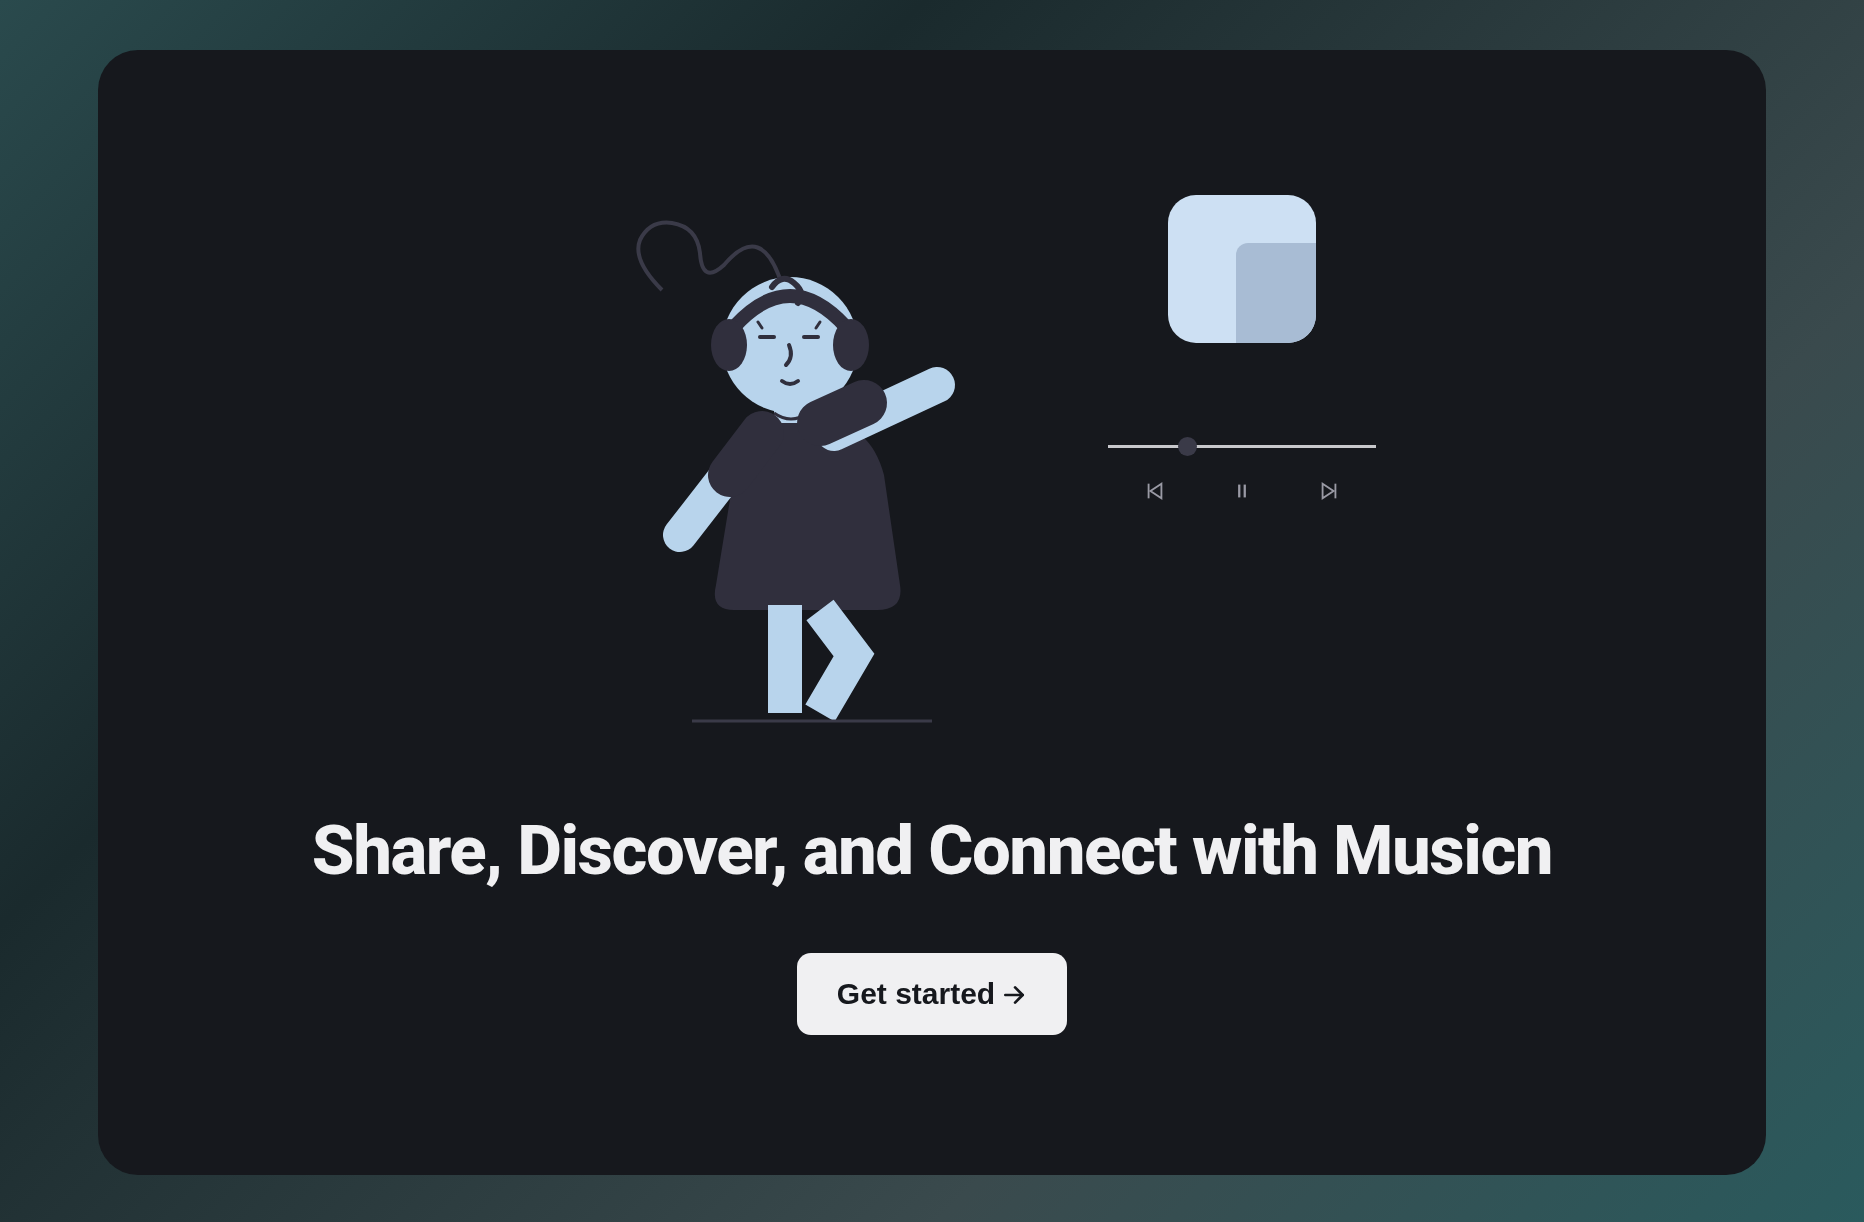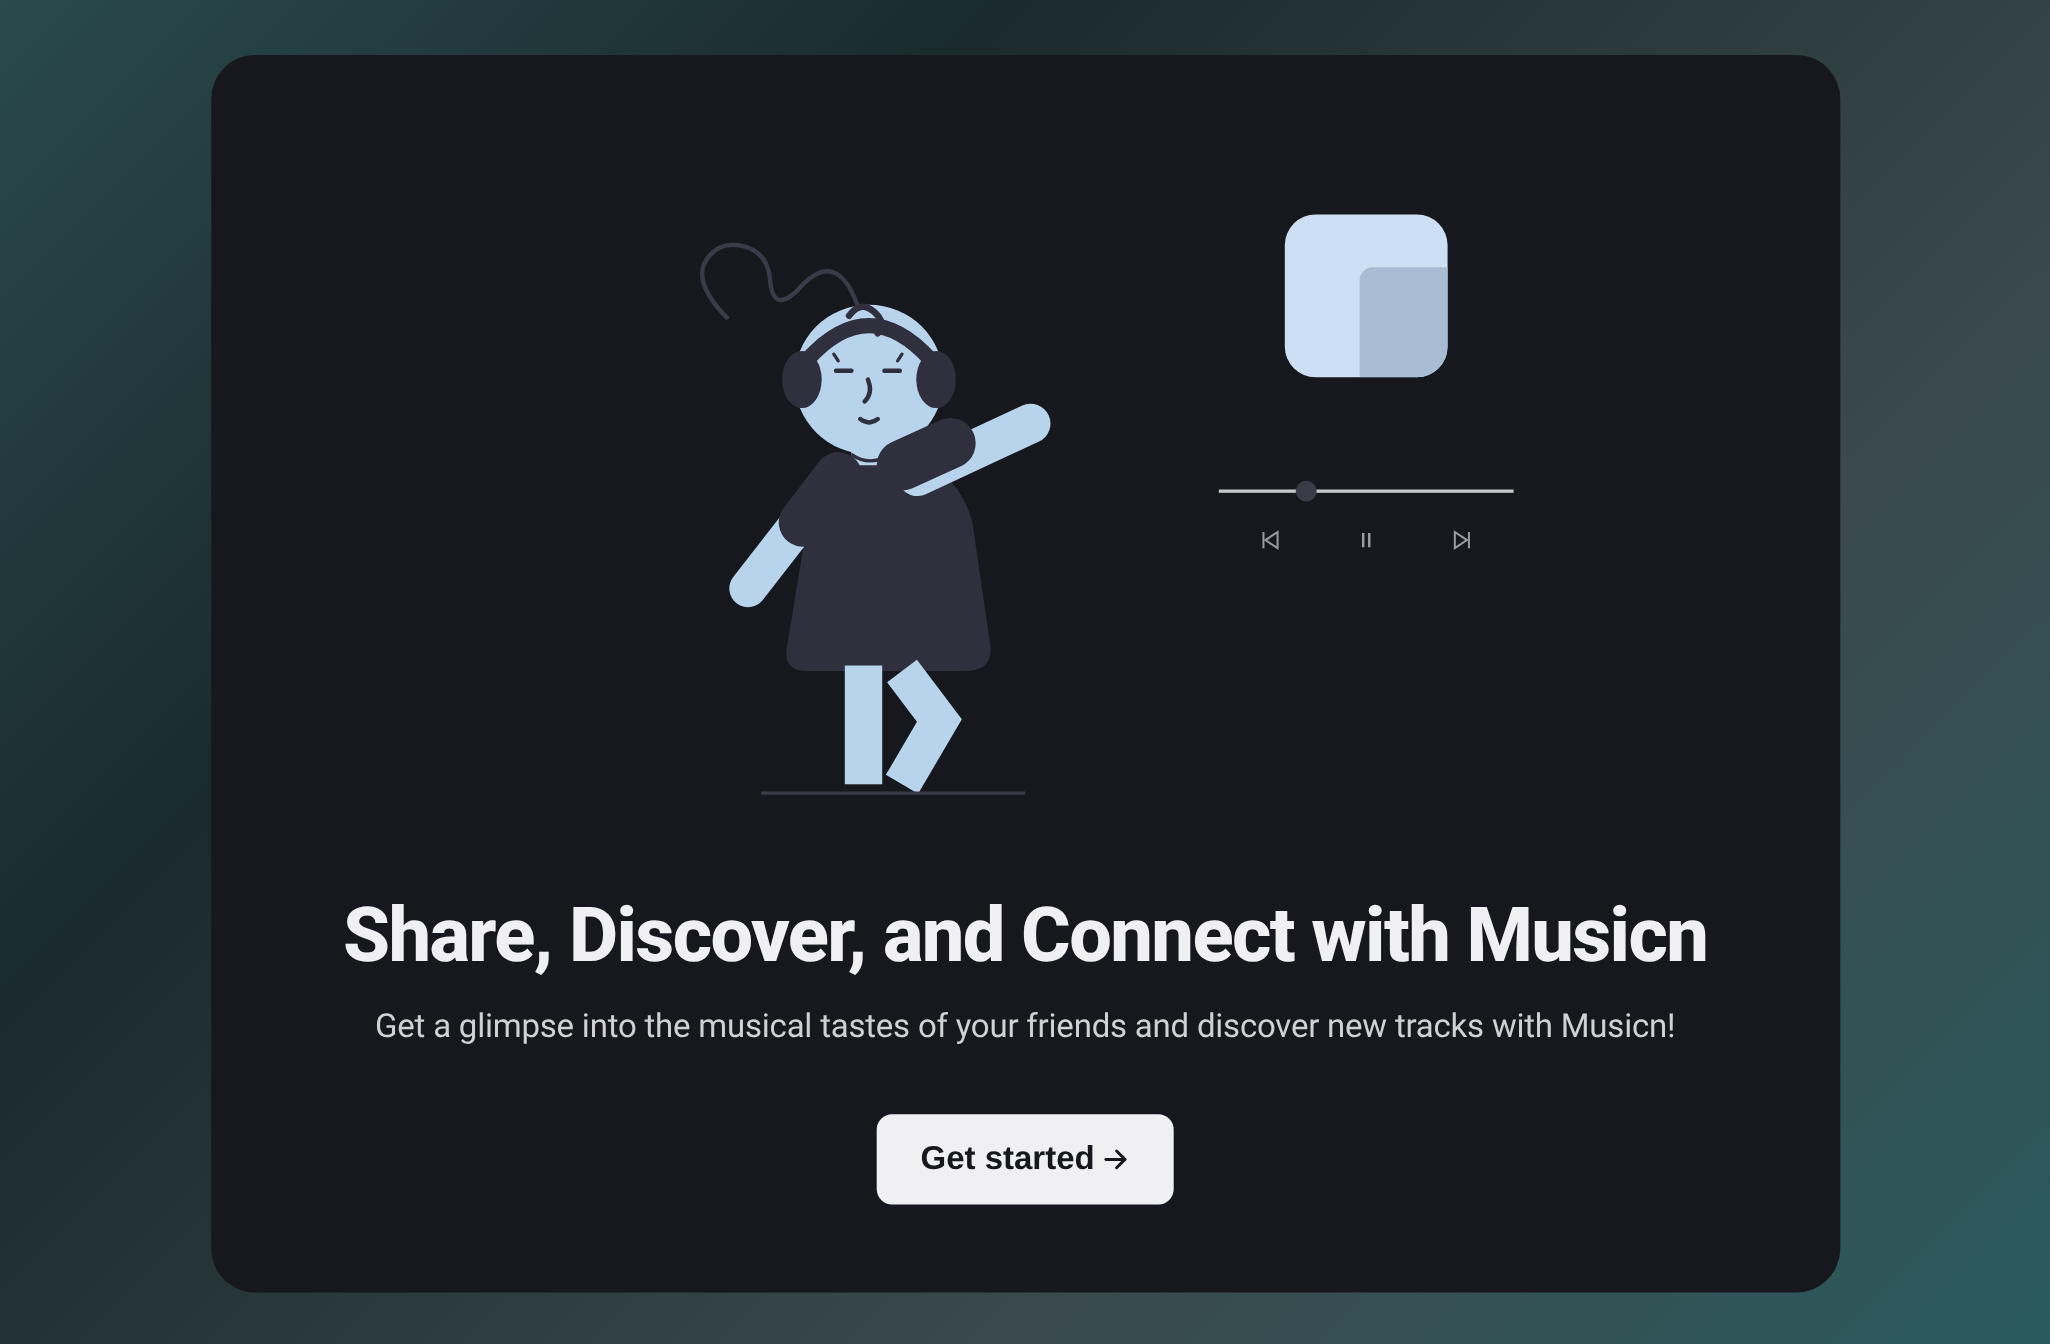--- a/index.html
+++ b/index.html
@@ -11,21 +11,21 @@
       width: 1864px;
       height: 1222px;
       background: linear-gradient(135deg, #2a4a4d 0%, #1a2a2d 30%, #3a4a4d 70%, #2a5a5d 100%);
       font-family: -apple-system, BlinkMacSystemFont, 'Segoe UI', Roboto, Helvetica, Arial, sans-serif;
       display: flex;
       align-items: flex-start;
       justify-content: center;
       padding-top: 50px;
     }
     .card {
-      width: 1481px;
+      width: 1668px;
       height: 1125px;
       background: #16181d;
       border-radius: 40px;
       position: relative;
       display: flex;
       flex-direction: column;
       align-items: center;
       padding-top: 115px;
     }
     .illustration-area {
@@ -207,21 +207,20 @@
           <svg viewBox="0 0 24 24" width="22" height="22" fill="none" stroke="currentColor" stroke-width="2">
             <polygon points="5,4 17,12 5,20" fill="none"></polygon>
             <line x1="19" y1="4" x2="19" y2="20"></line>
           </svg>
         </span>
       </div>
     </div>
   </div>
 
   <h1 class="headline">Share, Discover, and Connect with Musicn</h1>
-  <p class="subheadline">Get a glimpse into the musical tastes of your friends and discover new tracks with Musicn!</p>
 
   <button class="cta-button">
     <span>Get started</span>
     <span class="arrow-icon">
       <svg viewBox="0 0 24 24" width="26" height="26" fill="none" stroke="#16181d" stroke-width="2.5" stroke-linecap="round" stroke-linejoin="round">
         <line x1="4" y1="12" x2="20" y2="12"></line>
         <polyline points="13,5 20,12 13,19"></polyline>
       </svg>
     </span>
   </button>

